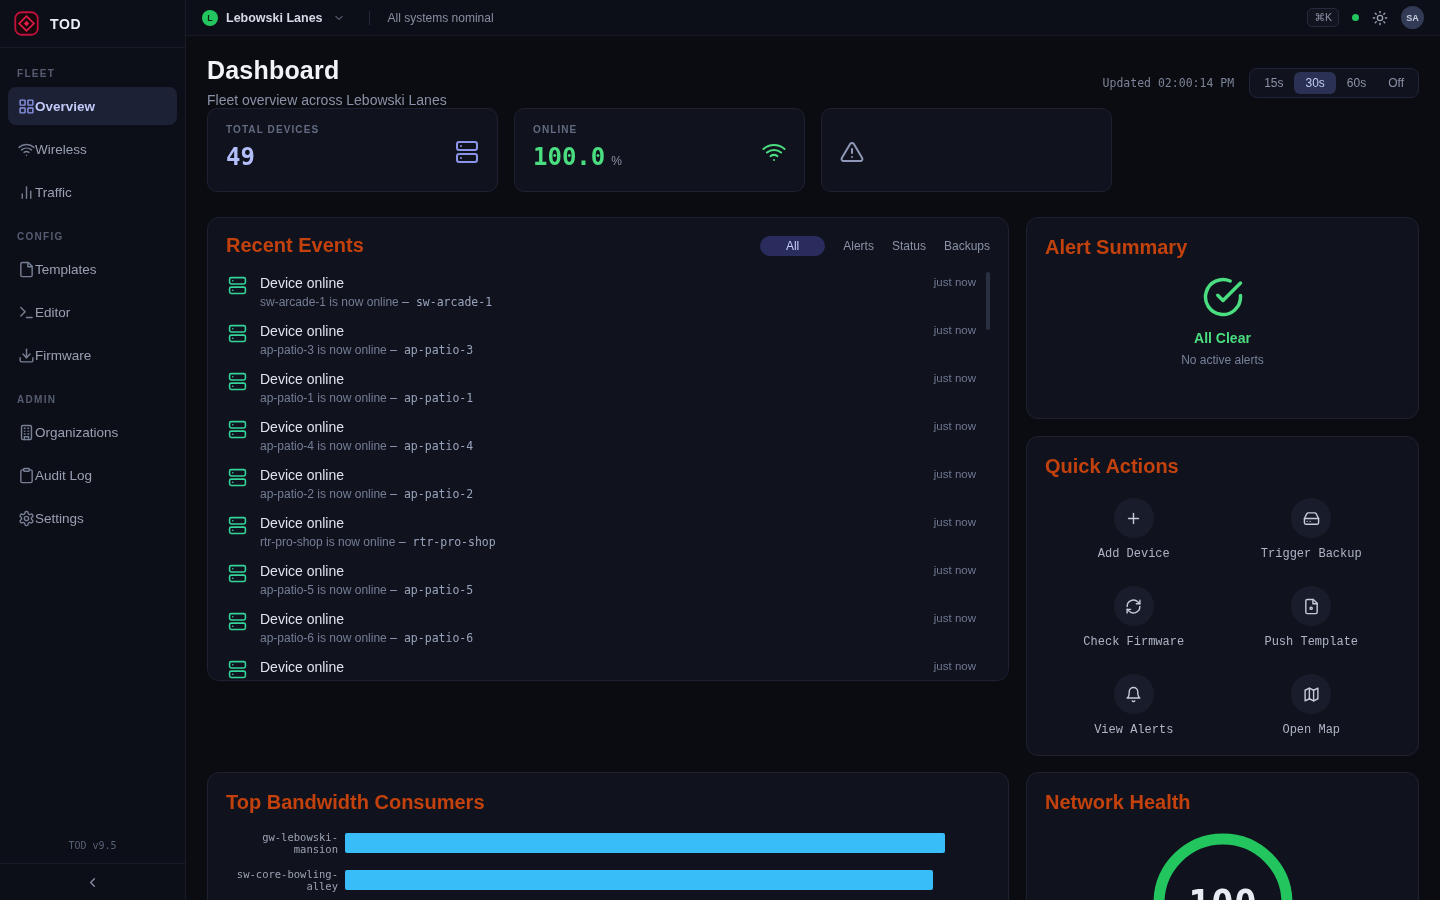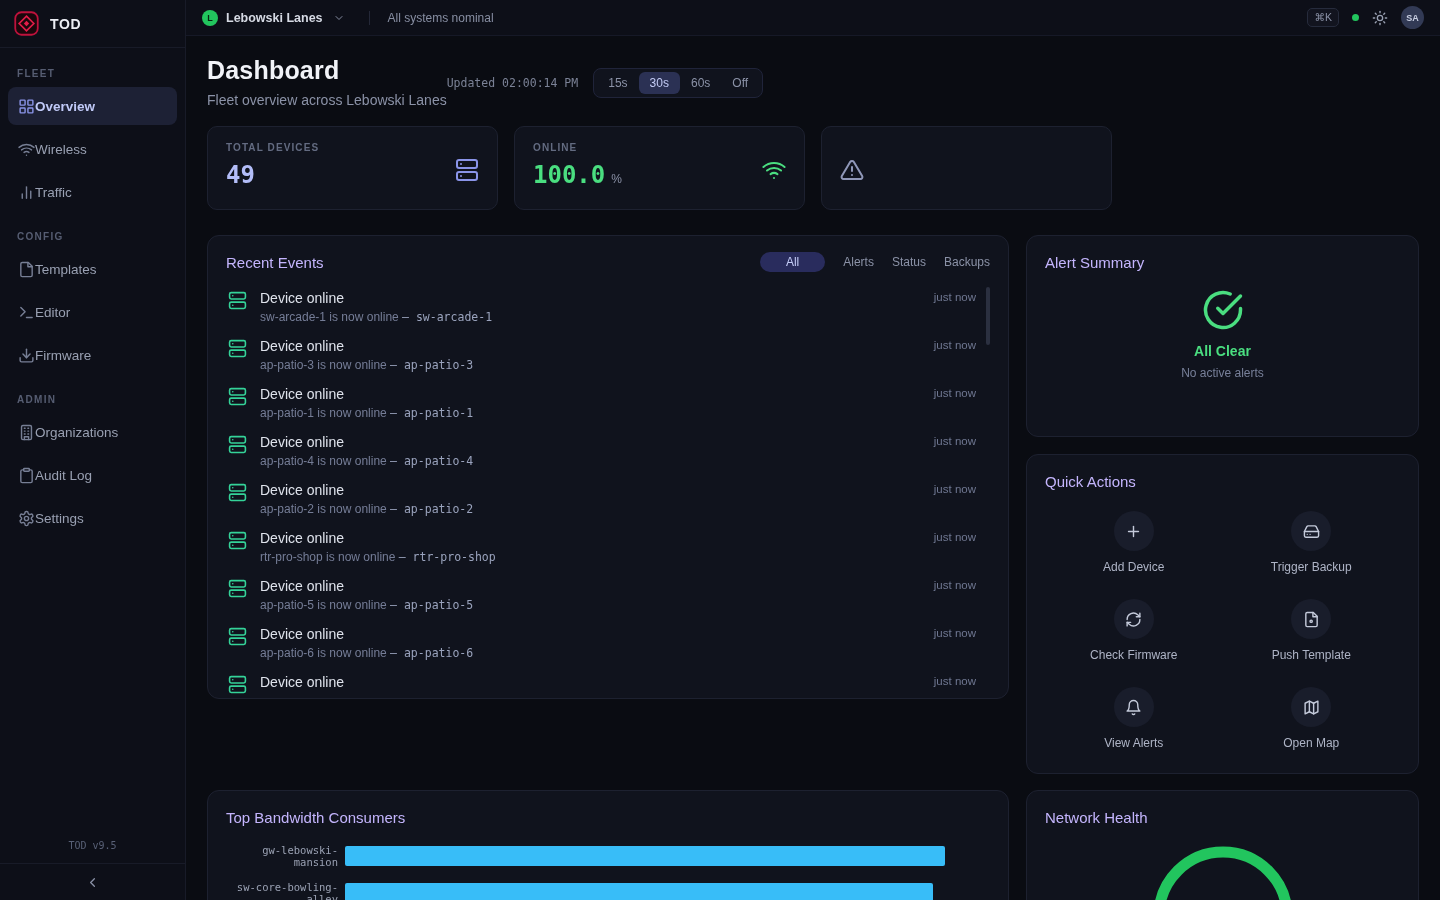--- a/index.html
+++ b/index.html
@@ -37,21 +37,21 @@
   .topbar-divider { width:1px; height:14px; background:#242838; margin:0 18px 0 24px; }
   .system-status { font-size:12px; color:#878ea2; }
   .topbar-right { margin-left:auto; display:flex; align-items:center; gap:13px; }
   .kbd-hint { font-size:10.5px; color:#8b92a7; border:1px solid #262b3c; background:#12141f; border-radius:5px; padding:2px 6px 3px; cursor:pointer; }
   .live-dot { width:7px; height:7px; border-radius:50%; background:#22c55e; }
   .theme-toggle { width:16px; height:16px; color:#9aa1b3; cursor:pointer; }
   .user-avatar { width:23px; height:23px; border-radius:50%; background:#323a55; color:#c9cfe2; font-size:9px; font-weight:700; display:flex; align-items:center; justify-content:center; cursor:pointer; }
 
   
   .content { flex:1; padding:20px 21px 0; overflow:hidden; }
-  .page-header { display:flex; justify-content:flex-start; align-items:flex-start; margin-bottom:18px; }
+  .page-header { display:flex; justify-content:space-between; align-items:flex-start; }
   .page-title { font-size:25px; font-weight:700; letter-spacing:.2px; color:#f1f3f8; }
   .page-subtitle { font-size:14px; color:#8b92a7; margin-top:7px; }
   .header-right { display:flex; align-items:center; gap:15px; margin-top:12px; }
   .updated { font-family:"DejaVu Sans Mono", monospace; font-size:11.5px; color:#7b8296; }
   .segmented { display:flex; align-items:center; background:#10131d; border:1px solid #20243a; border-radius:8px; padding:3px; }
   .segment { font-size:12px; color:#8b92a7; padding:4px 11px; border-radius:6px; cursor:pointer; }
   .segment.active { background:#2b3154; color:#c3cbf5; }
 
   
   .stats-row { display:grid; grid-template-columns:repeat(4,1fr); gap:16px; margin-bottom:25px; }
@@ -60,21 +60,21 @@
   .stat-value-row { display:flex; align-items:baseline; gap:6px; margin-top:8px; }
   .stat-value { font-family:"DejaVu Sans Mono", monospace; font-size:24px; font-weight:700; }
   .stat-suffix { font-size:12px; color:#8b92a7; }
   .stat-icon { width:24px; height:24px; align-self:center; margin-bottom:12px; }
   .v-lav { color:#b3bdf8; } .v-green { color:#4ade80; } .v-gray { color:#a6acbd; } .v-ind { color:#7c88f0; }
   .i-ind { color:#8a94e8; } .i-green { color:#4ade80; } .i-slate { color:#8f97b8; }
 
   
   .dash-grid { display:grid; grid-template-columns:1fr 393px; gap:16px 17px; align-items:start; }
   .panel { background:#10131d; border:1px solid #1d2130; border-radius:12px; padding:18px; }
-  .panel-title { font-size:15px; font-weight:400; color:#c4b5fd; }
+  .panel-title { font-size:20px; font-weight:700; color:#c2410c; }
 
   
   .events-panel { height:464px; padding:16px 18px 0; overflow:hidden; display:flex; flex-direction:column; }
   .events-header { display:flex; justify-content:space-between; align-items:center; }
   .filters { display:flex; align-items:center; gap:18px; }
   .filter { font-size:12px; color:#8b92a7; cursor:pointer; }
   .filter.active { background:rgba(99,102,241,.3); color:#c5cdf8; padding:3px 26px; border-radius:999px; }
   .events-list { position:relative; margin-top:10px; flex:1; overflow:hidden; }
   .event-row { display:flex; align-items:flex-start; gap:13px; height:48px; padding:7px 14px 0 2px; cursor:pointer; }
   .event-icon { width:19px; height:19px; color:#34d399; margin-top:2px; flex-shrink:0; }
@@ -90,21 +90,21 @@
   .alert-body { display:flex; flex-direction:column; align-items:center; margin-top:17px; }
   .check-icon { width:42px; height:42px; color:#4ade80; }
   .all-clear { font-size:14px; font-weight:600; color:#4ade80; margin-top:12px; }
   .no-alerts { font-size:12px; color:#78809a; margin-top:7px; }
 
   .qa-panel { height:320px; }
   .qa-grid { display:grid; grid-template-columns:1fr 1fr; row-gap:9px; margin-top:12px; }
   .qa-item { display:flex; flex-direction:column; align-items:center; padding:8px 0; border-radius:10px; cursor:pointer; }
   .qa-icon-wrap { width:40px; height:40px; border-radius:50%; background:#191d2b; display:flex; align-items:center; justify-content:center; color:#c4cada; }
   .qa-icon-wrap svg { width:17px; height:17px; }
-  .qa-label { font-size:12px; color:#aeb4c6; margin-top:9px; }
+  .qa-label { font-size:12px; color:#aeb4c6; margin-top:9px;font-family:Liberation Mono, monospace; }
 
   
   .bw-panel, .health-panel { height:280px; overflow:hidden; }
   .bw-rows { margin-top:17px; display:flex; flex-direction:column; gap:13px; }
   .bw-row { display:flex; align-items:center; gap:7px; }
   .bw-label { width:112px; flex-shrink:0; text-align:right; font-family:"DejaVu Sans Mono", monospace; font-size:10.5px; color:#9aa1b3; }
   .bw-track { flex:1; }
   .bw-bar { height:20px; background:#38bdf8; border-radius:2px; }
   .health-body { display:flex; justify-content:center; margin-top:14px; }
   .gauge { position:relative; width:150px; height:150px; }

